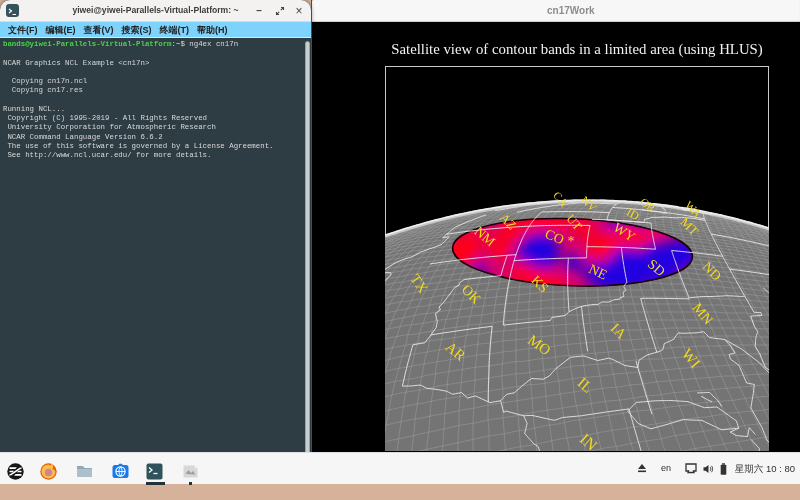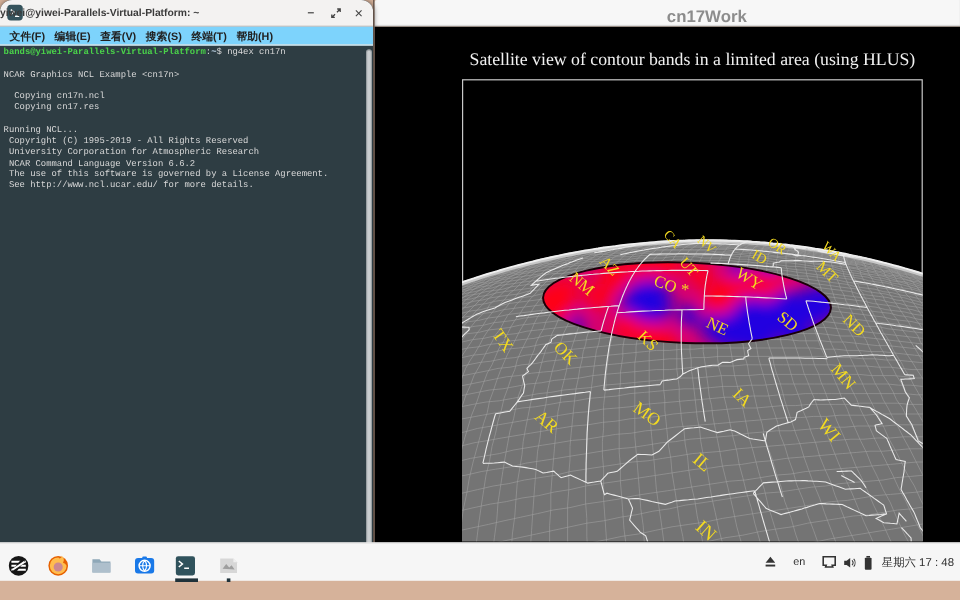--- a/index.html
+++ b/index.html
@@ -1,33 +1,33 @@
 <!DOCTYPE html>
 <html><head><meta charset="utf-8"><style>
 * { margin:0; padding:0; box-sizing:border-box; }
 html,body { width:800px; height:500px; overflow:hidden; background:#d6b29a; font-family:"Liberation Sans", sans-serif; }
 #desktop { position:relative; width:800px; height:500px; }
 
 #term { position:absolute; left:0; top:0; width:311px; height:468px; border-radius:10px 10px 0 0; overflow:hidden; background:#2e3d43; box-shadow:0 0 4px rgba(0,0,0,.5); }
 #term .tbar { position:relative; height:22px; background:#f3f2f1; border-bottom:1px solid #dedad6; }
 #term .ticon { position:absolute; left:6px; top:4px; width:13px; height:13px; background:#35535c; border-radius:3px; }
 
-#term .ttitle { position:absolute; left:0; right:0; top:5px; font-size:8.6px; font-weight:bold; color:#3b3b3b; }
+#term .ttitle { position:absolute; left:0; right:0; top:5px; text-align:center; font-size:8.6px; font-weight:bold; color:#3b3b3b; }
 .wbtn { position:absolute; top:0px; width:20px; height:22px; text-align:center; font-size:10px; color:#444; line-height:22px; }
 #term .mbar { height:16px; background:#7dd3fc; font-size:9px; font-weight:600; color:#222; padding-left:8px; border-bottom:1px solid #e8e5e2; }
 #term .mbar span { display:inline-block; margin-right:8px; line-height:16px; }
 #term pre { font-family:"Liberation Mono", monospace; font-size:7.4px; line-height:9.25px; color:#d9d9d9; padding:2px 0 0 3px; }
 #term .pg { color:#4ad24a; font-weight:bold; }
 #term .pw { color:#d9d9d9; }
 #term .pb { color:#b9cede; font-weight:bold; }
 #term .sbar { position:absolute; right:1px; top:41px; width:5px; height:424px; background:#c9cdcf; border-radius:3px; border:1px solid #9aa0a3; }
 
 #gwin { position:absolute; left:312px; top:0; width:488px; height:468px; }
 #gwin .gtbar { position:absolute; left:0; top:0; width:488px; height:22px; background:#f7f7f7; border-radius:2px 0 0 0; box-shadow:inset 0 -1px 1px rgba(0,0,0,.18); }
-#gwin .gtitle { position:absolute; left:235px; top:5px; width:84px; text-align:center; font-size:14px; color:#8c8c8c; font-weight:bold; }
+#gwin .gtitle { position:absolute; left:235px; top:5px; width:84px; font-size:10px; color:#8c8c8c; font-weight:bold; }
 #map { position:absolute; left:0; top:22px; }
 
 #taskbar { position:absolute; left:0; top:452px; width:800px; height:32px; background:#f6f6f6; border-top:1px solid #e0e0e0; }
 .tk { position:absolute; top:10px; width:17px; height:17px; }
 #tray { position:absolute; right:0; top:0; height:32px; font-size:9.5px; color:#303030; }
 #tray span { position:absolute; top:10px; white-space:nowrap; }
 </style></head>
 <body>
 <div id="desktop">
   <div id="gwin">
@@ -202,15 +202,15 @@
           <path d="M1 1h10v7H8.5l.5 1.5h-6L3.5 8H1z" fill="none" stroke="#333" stroke-width="1.3"></path>
         </svg>
       <svg style="position:absolute;right:87px;top:11px" width="10" height="10" viewBox="0 0 10 10">
           <path d="M0.5 3.2h2L5.5 1v8L2.5 6.8h-2z" fill="#333"></path>
           <path d="M7 3a2.6 2.6 0 0 1 0 4M8.4 1.8a4.4 4.4 0 0 1 0 6.4" stroke="#333" stroke-width="0.9" fill="none"></path>
         </svg>
       <svg style="position:absolute;right:73px;top:10px" width="7" height="12" viewBox="0 0 7 12">
           <rect x="2" y="0.3" width="3" height="1.4" fill="#333"></rect>
           <rect x="0.7" y="1.7" width="5.6" height="10" rx="0.8" fill="#333"></rect>
         </svg>
-      <span style="right:5px">星期六 17 : 48</span>
+      <span style="right:5px">星期六 10 : 80</span>
     </div>
   </div>
 </div>
 </body></html>

